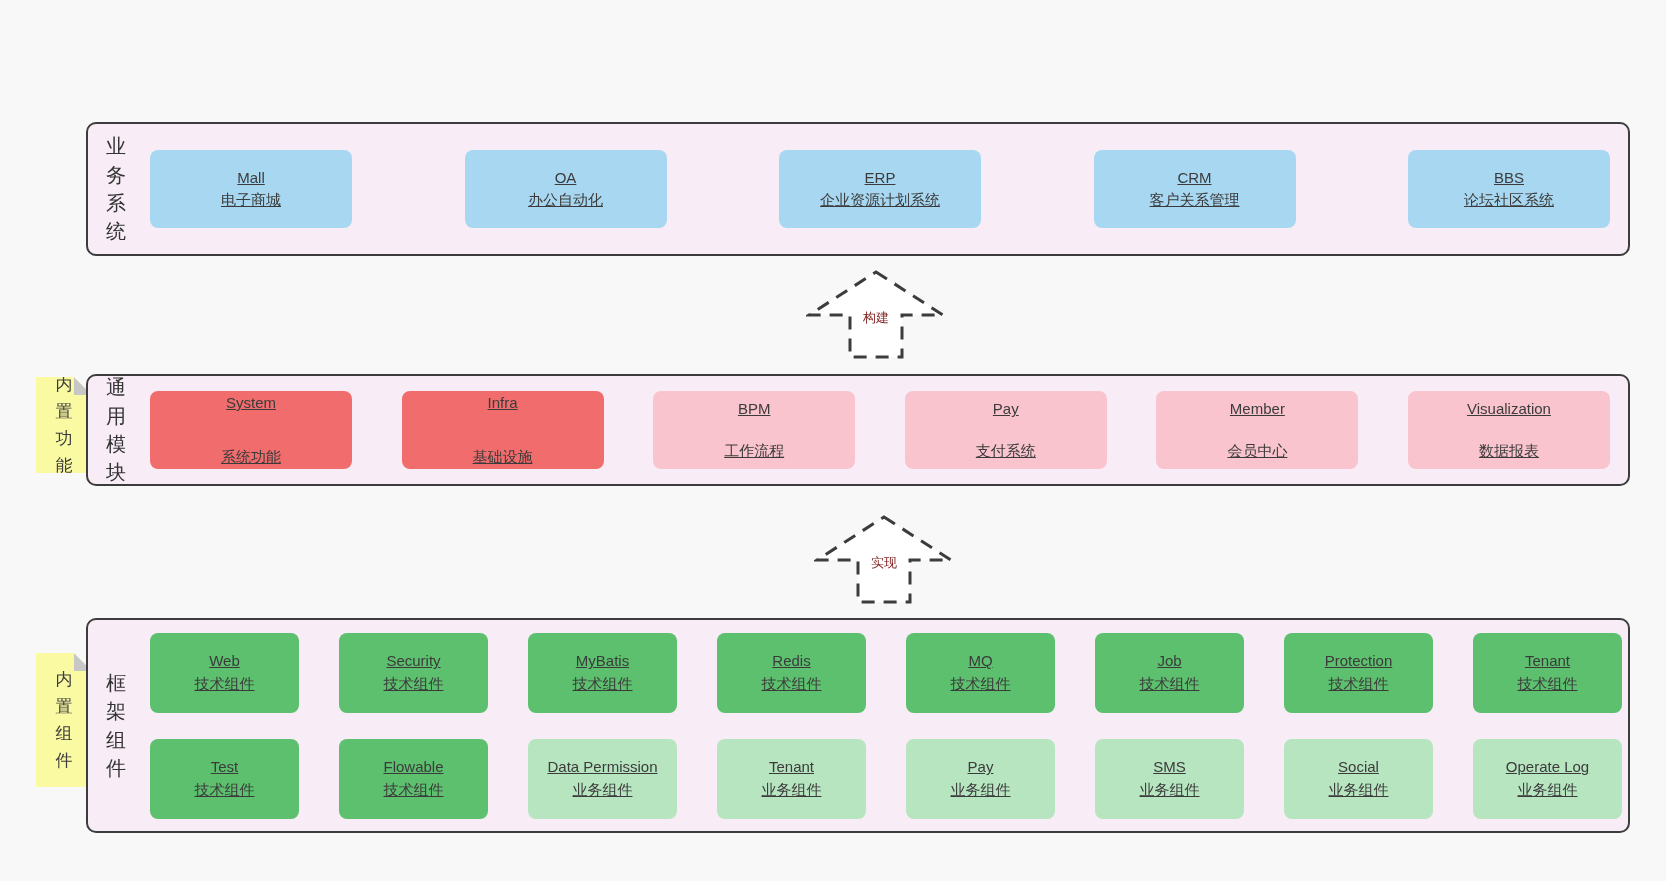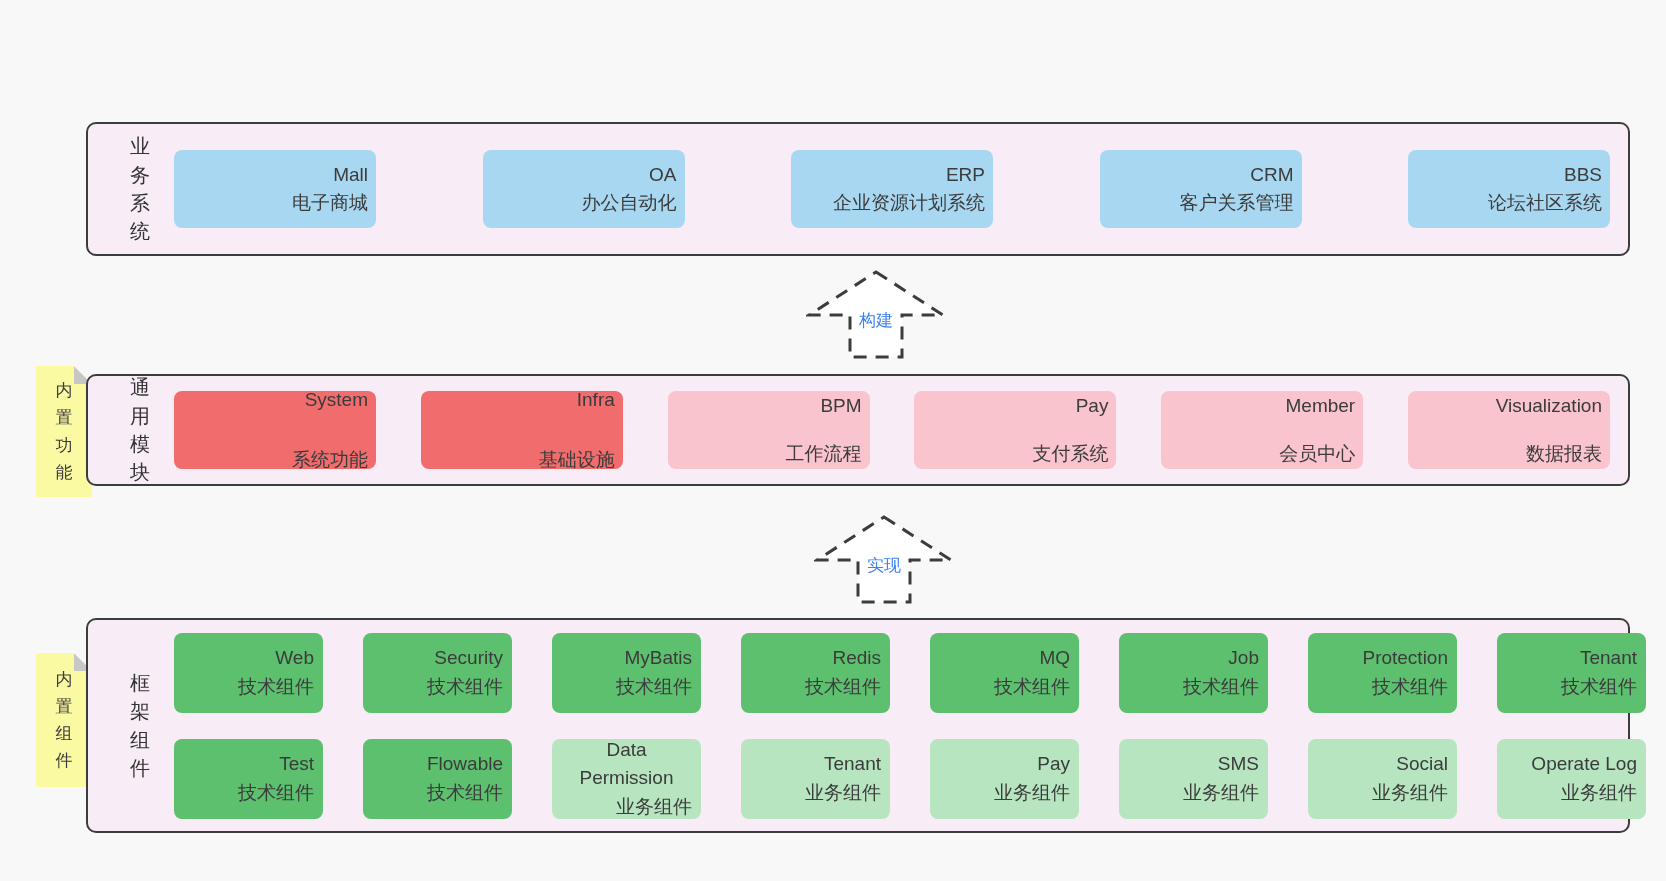--- a/index.html
+++ b/index.html
@@ -29,40 +29,40 @@
     clip-path: polygon(0 0, 100% 100%, 0 100%);
   }
   .sticky-text {
     width: 20px;
     font-size: 17px; line-height: 1.6;
     color: #3c3c3c;
     text-align: center;
     word-break: break-all;
     position: relative; z-index: 2;
   }
-  #sticky-builtin-features { top: 366px; height: 131px; }
+  #sticky-builtin-features { top: 377px; height: 96px; }
   #sticky-builtin-components { top: 653px; height: 134px; }
 
   
   .layer {
     position: absolute;
     left: 86px; width: 1544px;
     background: #f8edf6;
     border: 2px solid #3c3c3c;
     border-radius: 10px;
     display: flex;
     z-index: 2;
   }
   #layer-business   { top: 122px; height: 134px; }
   #layer-modules    { top: 374px; height: 112px; }
   #layer-components { top: 618px; height: 215px; }
 
   .layer-label {
     width: 56px; flex: 0 0 56px;
-    display: flex; align-items: center; justify-content: center; margin-left: 24px;
+    display: flex; align-items: center; justify-content: center;
   }
   .v-text {
     width: 24px;
     font-size: 20px; line-height: 1.42;
     color: #333;
     text-align: center;
     word-break: break-all;
   }
 
   .boxes {
@@ -76,25 +76,26 @@
     flex: 1;
     display: flex; flex-direction: column; justify-content: center;
     gap: 26px;
     padding: 0 18px 0 6px;
   }
   .rows-wrap .boxes { flex: 0 0 auto; padding: 0; gap: 40px; }
 
   .box {
     border-radius: 8px;
     display: flex; flex-direction: column;
-    align-items: flex-end; justify-content: center;
+    align-items: center; justify-content: center;
     text-align: center;
     color: #3b3b3b;
-    font-size: 19px; line-height: 1.48;
+    font-size: 15px; line-height: 1.48;
     padding: 2px 8px;
+    text-decoration: underline;
   }
   .box-lg { width: 202px; height: 78px; }   
   .box-sm { width: 149px; height: 80px; padding: 2px 9px; }  
 
   .blue       { background: #a8d8f1; }
   .red        { background: #f16c6c; gap: 32px; }
   .pink       { background: #f9c4cd; gap: 19px; }
   .green      { background: #5dc06f; }
   .lightgreen { background: #b7e5c0; }
 
@@ -105,22 +106,22 @@
     z-index: 3;
   }
   #arrow-build     { left: 806px; top: 268px; }
   #arrow-implement { left: 814px; top: 513px; }
   .arrow svg { display: block; width: 140px; height: 92px; }
   .arrow-label {
     position: absolute;
     left: 50%; top: 40px;
     transform: translateX(-50%);
     background: #ffffff;
-    font-size: 17px;
-    color: #3b82f6;
+    font-size: 13px;
+    color: #7f1d1d;
     padding: 1px 3px;
     white-space: nowrap;
   }
 </style>
 </head>
 <body>
 
 <div class="stage">
 
   <div class="sticky" id="sticky-builtin-features">

